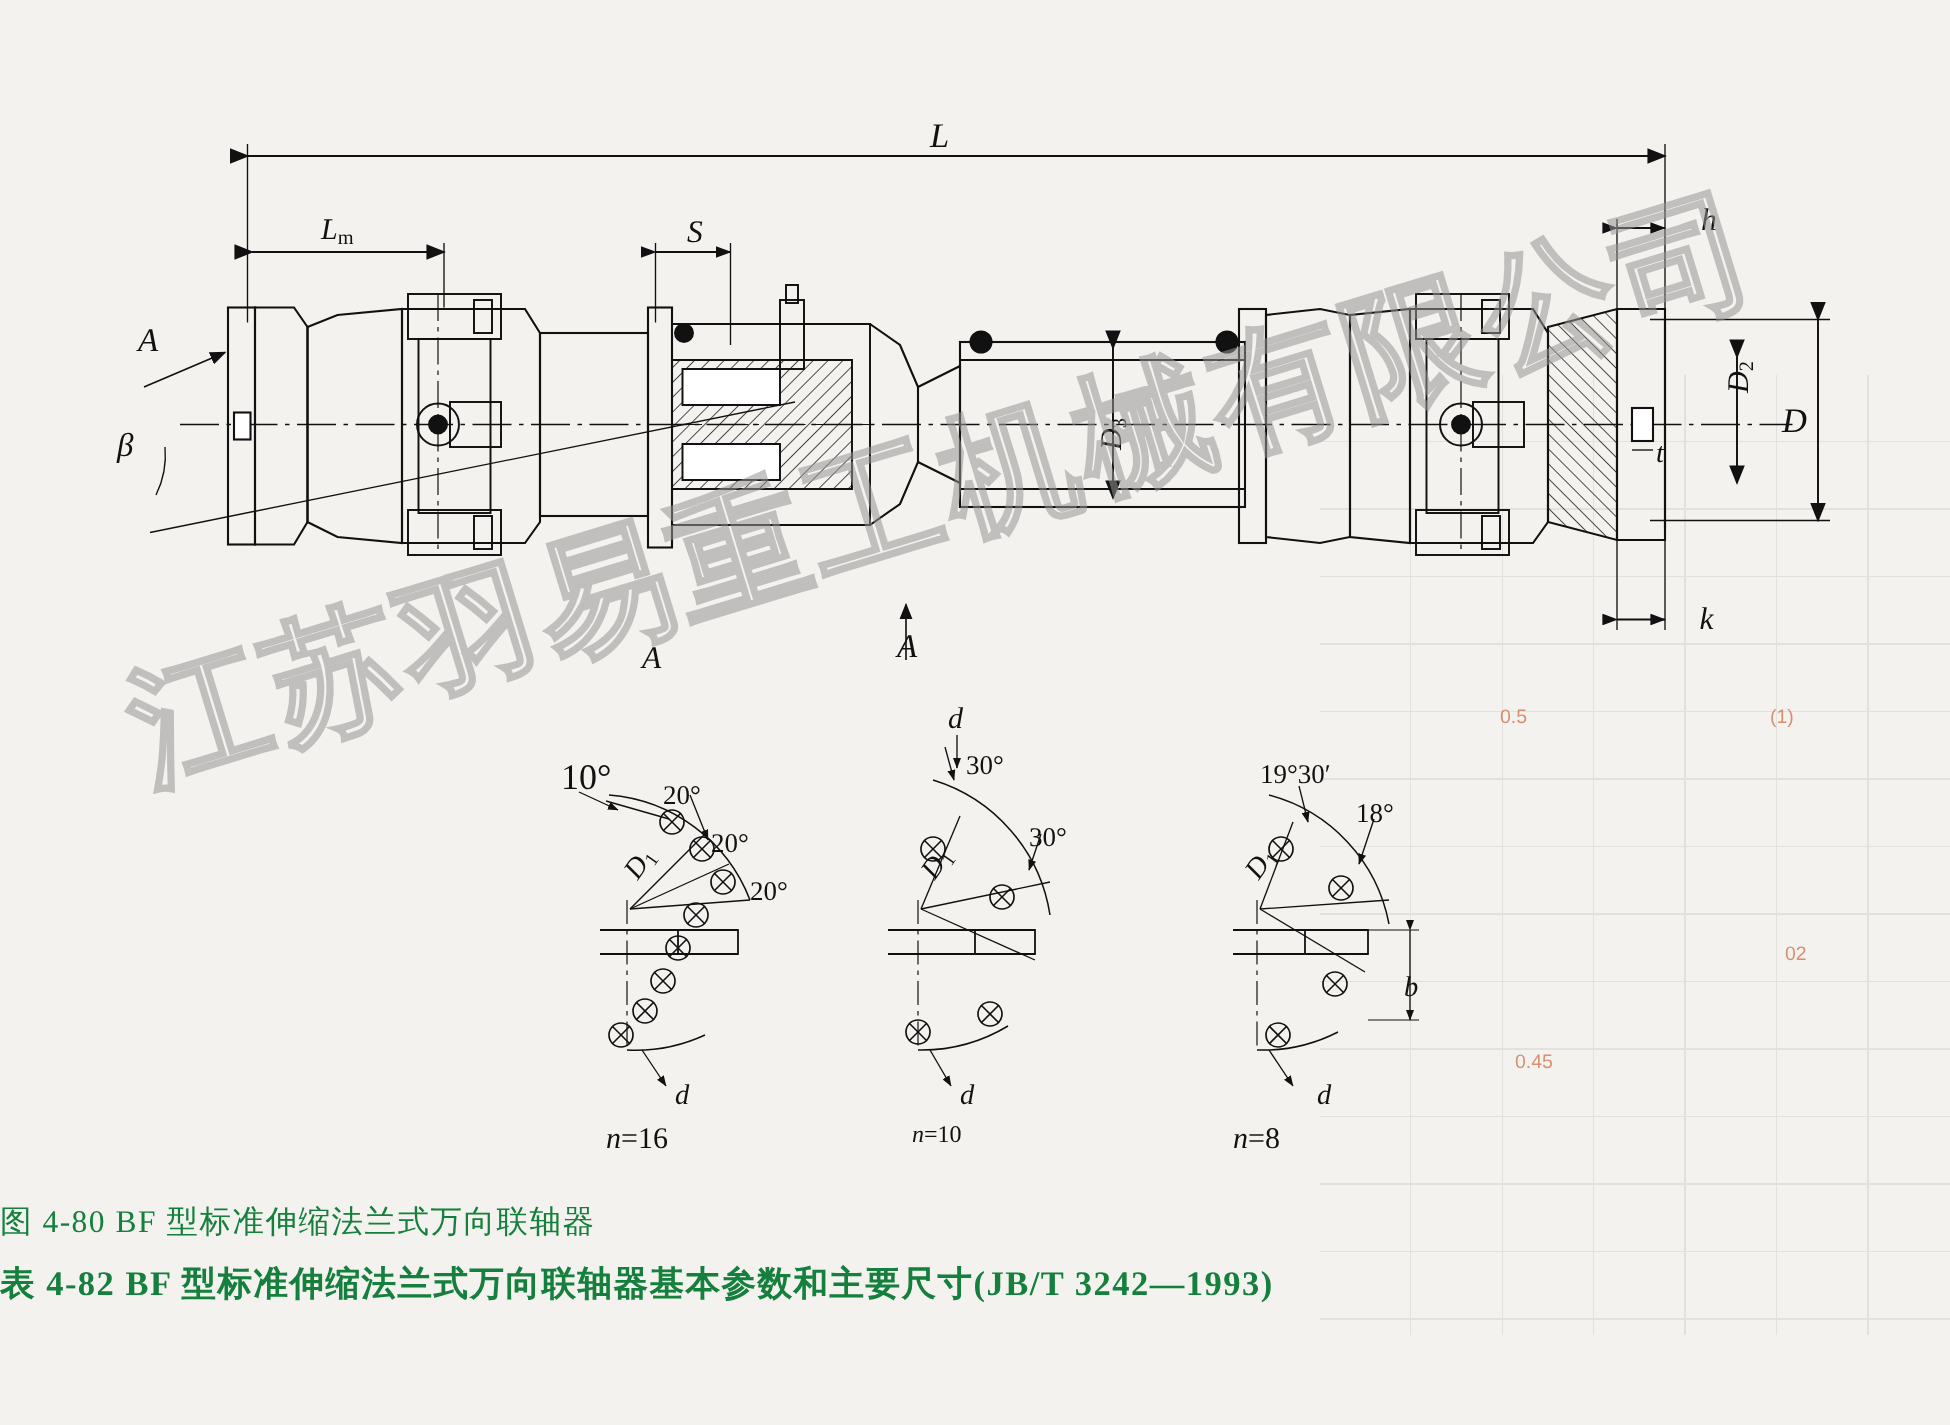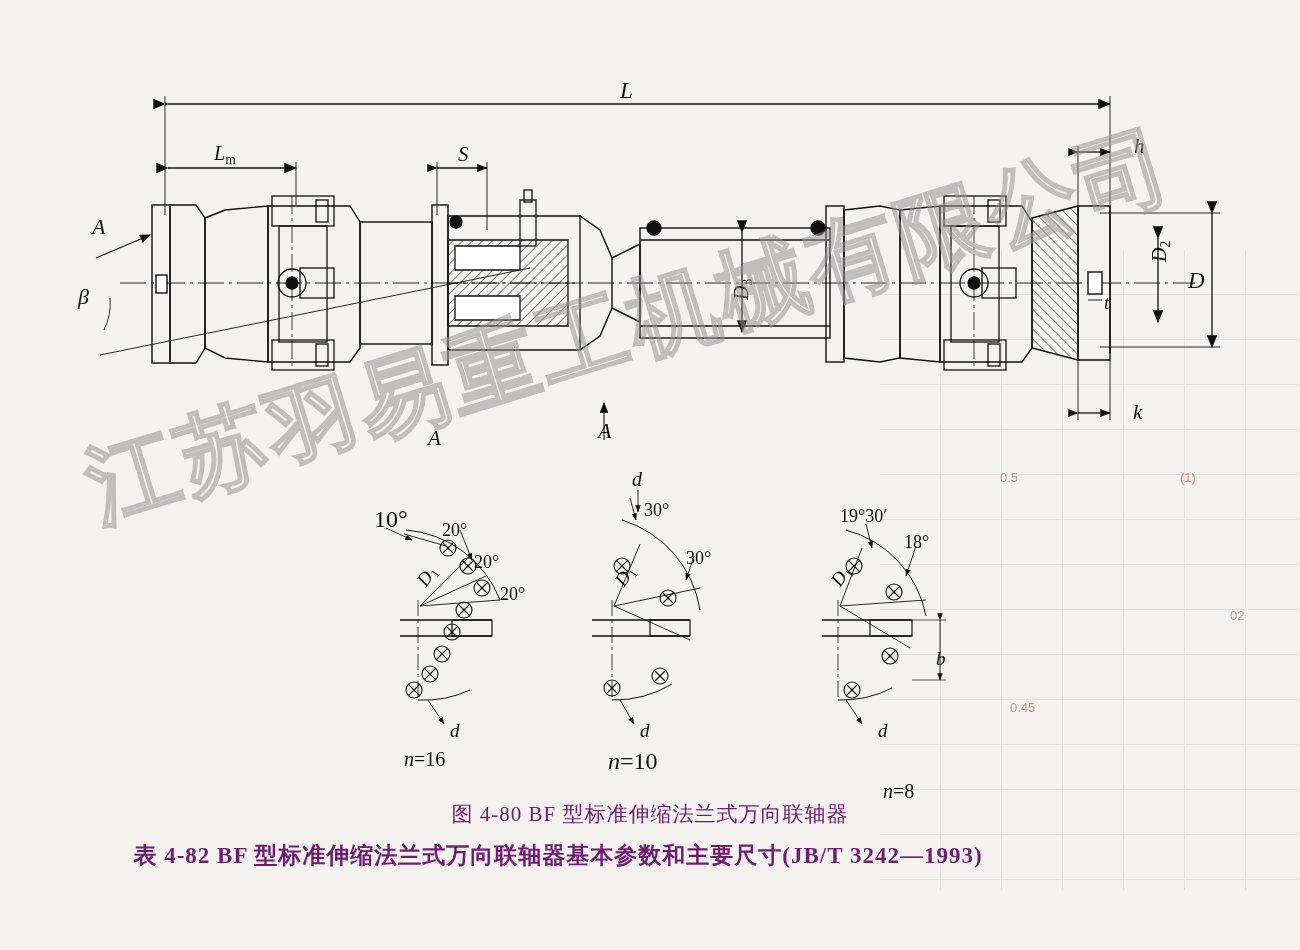--- a/index.html
+++ b/index.html
@@ -43,22 +43,22 @@
     -webkit-text-stroke:2px rgba(150,150,150,0.55);
     white-space:nowrap;
     pointer-events:none;
     letter-spacing:4px;
   }
 
   svg.draw{position:absolute;left:0;top:0;width:1300px;height:950px;}
 
   .cap{
     position:absolute;
-    text-align:center;
-    color:#701a75;
+    text-align:left;
+    color:#15803d;
   }
   #fig-caption{
     left:0;top:800px;width:1300px;
     font-size:21px;
     letter-spacing:1px;
   }
   #tbl-caption{
     left:0;top:840px;width:1116px;
     font-size:23px;
     font-weight:700;
@@ -74,21 +74,21 @@
   .sub{font-size:0.68em;vertical-align:-0.28em;font-style:normal;}
 </style>
 </head>
 <body>
 
 <div id="page">
 
   <div class="ghost-table"></div>
   <div class="ghost-text" style="left:1180px;top:470px;">(1)</div>
   <div class="ghost-text" style="left:1000px;top:470px;">0.5</div>
-  <div class="ghost-text" style="left:1190px;top:608px;margin-left:40px;">02</div>
+  <div class="ghost-text" style="left:1190px;top:628px;">02</div>
   <div class="ghost-text" style="left:1010px;top:700px;">0.45</div>
 
   <svg class="draw" viewBox="0 0 1300 950">
     <defs>
       <marker id="arw" markerWidth="10" markerHeight="8" refX="9" refY="4" orient="auto">
         <path d="M0,0 L10,4 L0,8 z" fill="#111"></path>
       </marker>
       <marker id="arwS" markerWidth="8" markerHeight="6" refX="7.5" refY="3" orient="auto">
         <path d="M0,0 L8,3 L0,6 z" fill="#111"></path>
       </marker>
@@ -377,26 +377,26 @@
   <div class="lbl" style="left:412px;top:578px;font-size:19px;transform:rotate(-55deg);transform-origin:left top;"><span class="it">D</span><span class="it sub">1</span></div>
   <div class="lbl it" style="left:450px;top:720px;font-size:19px;">d</div>
   <div class="lbl it" style="left:428px;top:426px;font-size:21px;">A</div>
   <div class="lbl" style="left:404px;top:748px;font-size:20px;"><span class="it">n</span>=16</div>
 
   <div class="lbl" style="left:644px;top:500px;font-size:18px;">30°</div>
   <div class="lbl" style="left:686px;top:548px;font-size:18px;">30°</div>
   <div class="lbl" style="left:610px;top:578px;font-size:19px;transform:rotate(-55deg);transform-origin:left top;"><span class="it">D</span><span class="it sub">1</span></div>
   <div class="lbl it" style="left:640px;top:720px;font-size:19px;">d</div>
   <div class="lbl it" style="left:632px;top:468px;font-size:20px;">d</div>
-  <div class="lbl" style="left:608px;top:748px;font-size:24px;"><span class="it">n</span>=10</div>
+  <div class="lbl" style="left:608px;top:748px;font-size:16px;"><span class="it">n</span>=10</div>
 
   <div class="lbl" style="left:840px;top:506px;font-size:18px;">19°30′</div>
   <div class="lbl" style="left:904px;top:532px;font-size:18px;">18°</div>
   <div class="lbl" style="left:826px;top:578px;font-size:19px;transform:rotate(-55deg);transform-origin:left top;"><span class="it">D</span><span class="it sub">1</span></div>
   <div class="lbl it" style="left:878px;top:720px;font-size:19px;">d</div>
   <div class="lbl it" style="left:936px;top:648px;font-size:19px;">b</div>
-  <div class="lbl" style="left:883px;top:748px;font-size:20px;margin-top:32px;"><span class="it">n</span>=8</div>
+  <div class="lbl" style="left:822px;top:748px;font-size:20px;"><span class="it">n</span>=8</div>
 
   <div class="cap" id="fig-caption">图 4-80   BF 型标准伸缩法兰式万向联轴器</div>
   <div class="cap" id="tbl-caption">表 4-82   BF 型标准伸缩法兰式万向联轴器基本参数和主要尺寸(JB/T 3242—1993)</div>
 
   <div class="watermark">江苏羽易重工机械有限公司</div>
 </div>
 
 </body></html>

